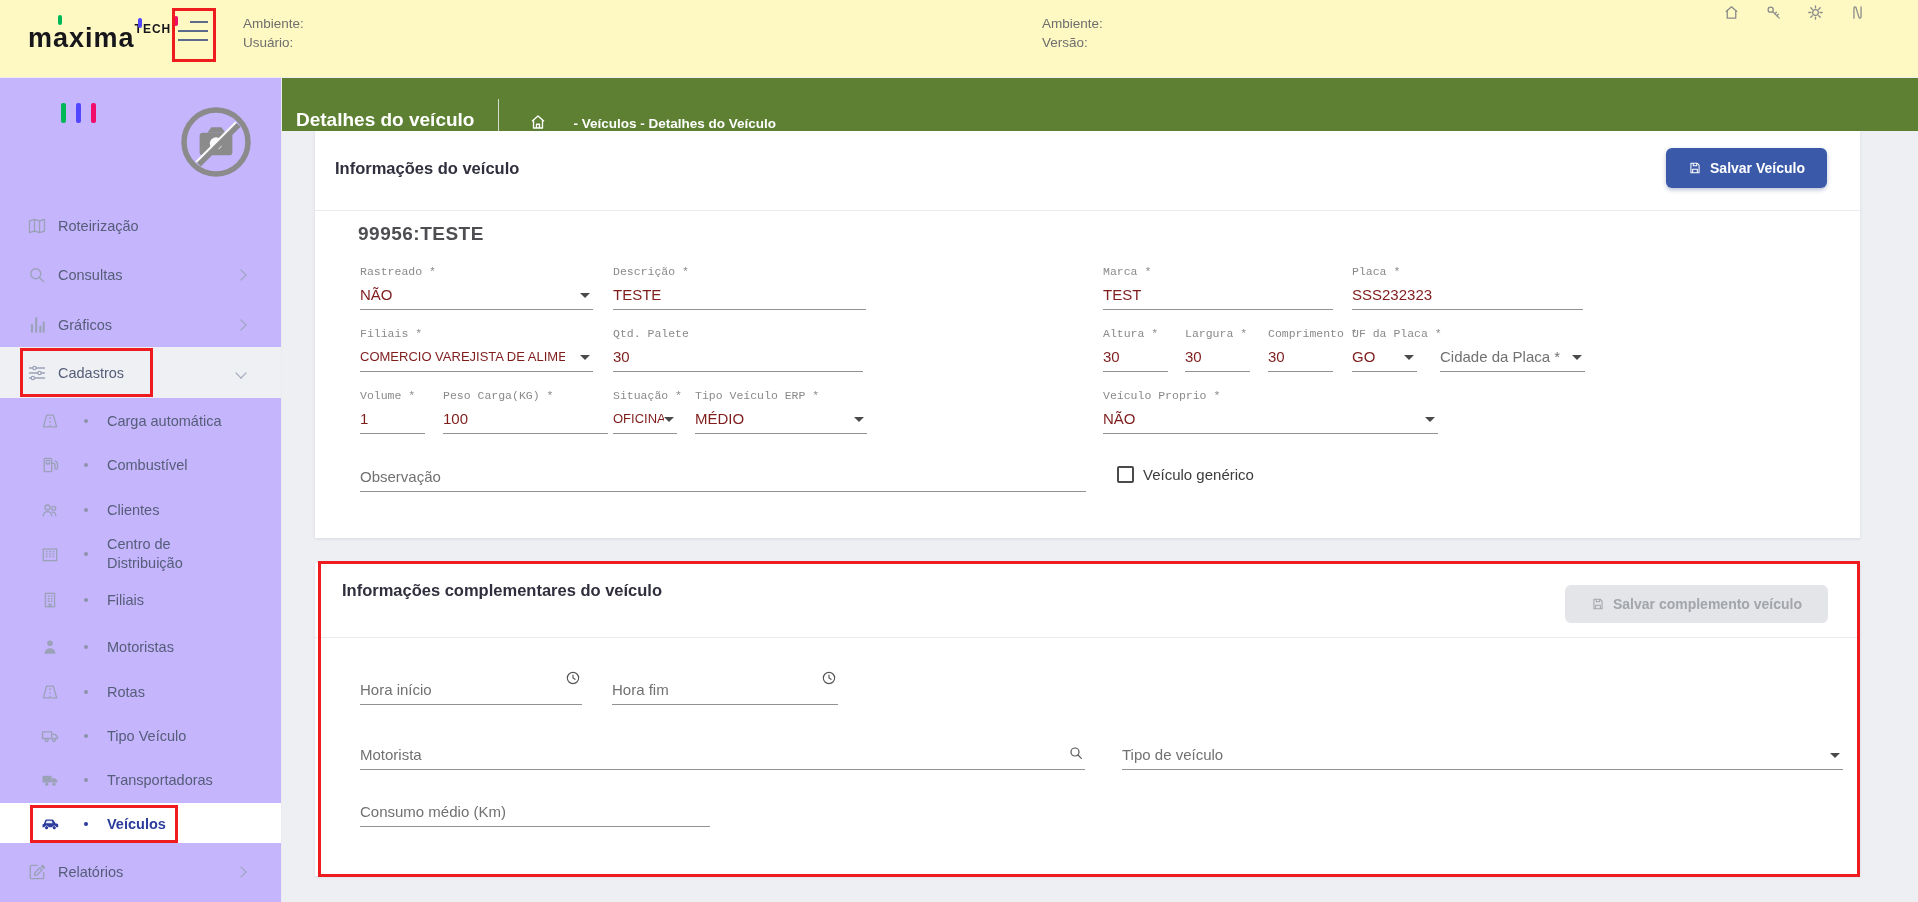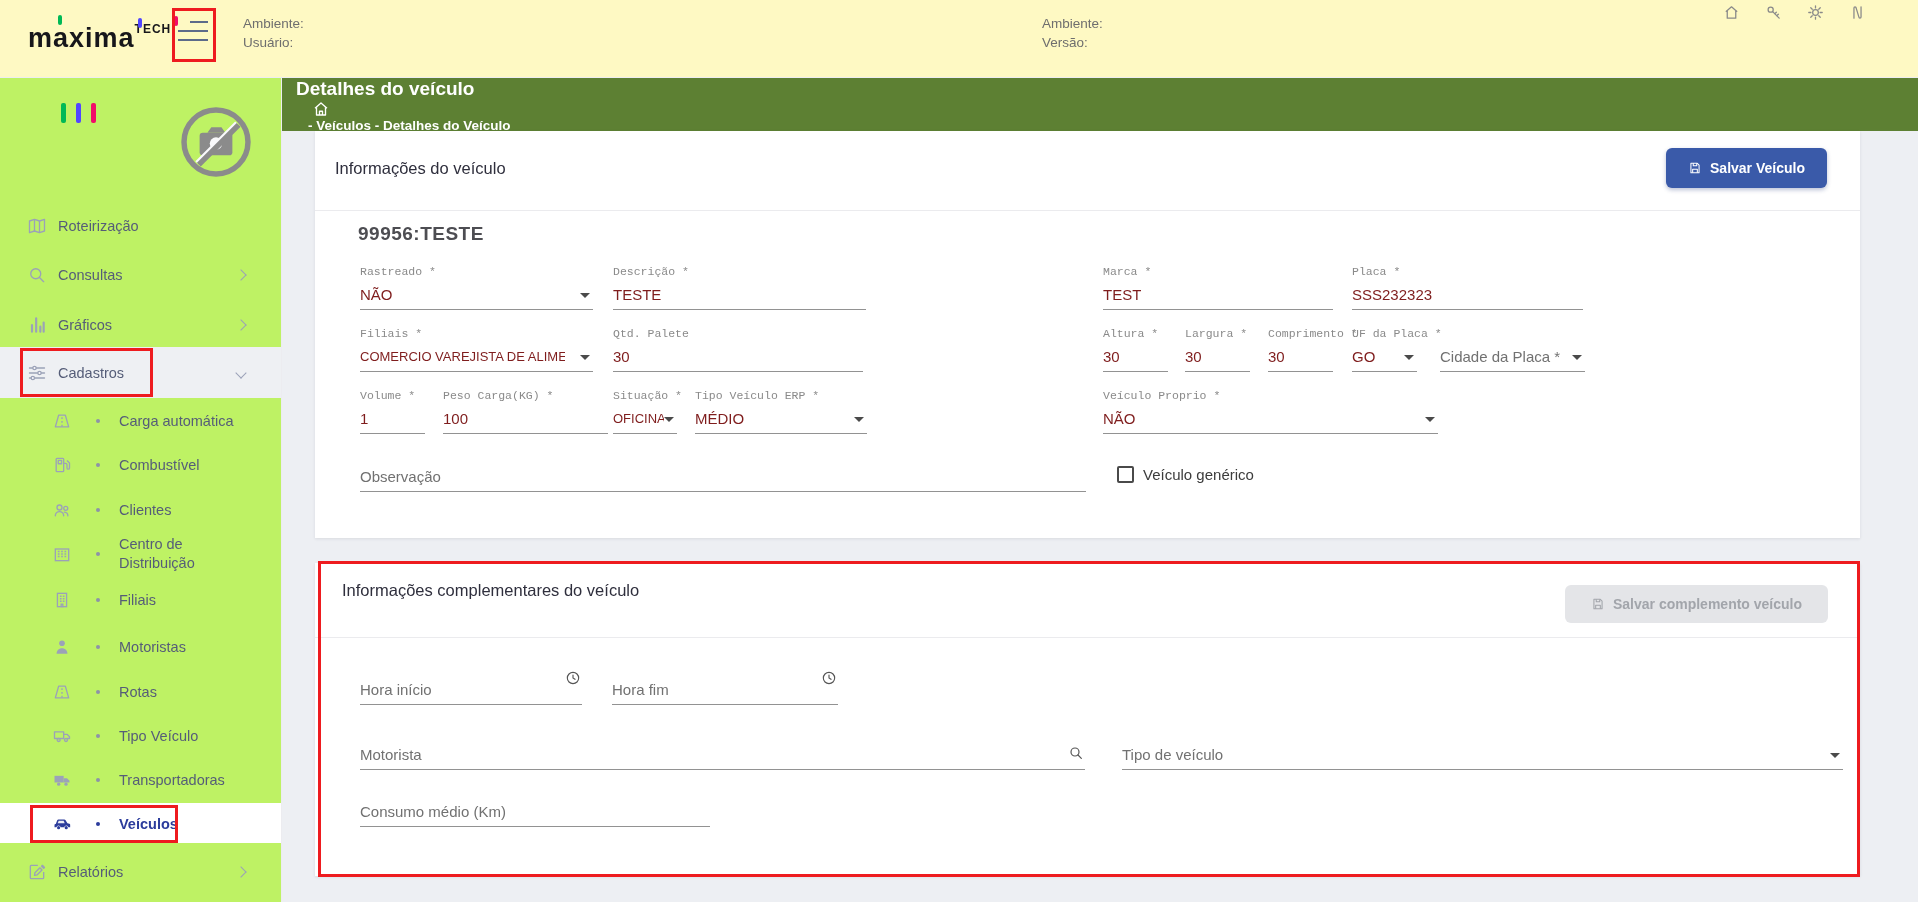--- a/index.html
+++ b/index.html
@@ -25,61 +25,61 @@
   .hl2 { top:9px; }
   .hl3 { top:18px; }
   .env { position:absolute; top:14px; font-size:13.5px; color:#6e6e6e; line-height:19px; }
   .env-left { left:243px; }
   .env-right { left:1042px; }
   .top-icons { position:absolute; right:52px; top:4px; display:flex; gap:25px; color:#8a8a8a; }
   .tico { width:17px; height:17px; cursor:pointer; }
   .tico svg { width:17px; height:17px; display:block; }
 
   
-  .sidebar { position:absolute; left:0; top:78px; width:282px; bottom:0; background:#bef264;
+  .sidebar { position:absolute; left:0; top:78px; width:282px; bottom:0; background:#c4b5fd;
     border-right:1px solid #ececf0; z-index:3; }
   .mini-bars { position:absolute; left:61px; top:25px; display:flex; gap:10px; }
   .mini-bars span { width:5px; height:20px; border-radius:2px; display:block; }
   .mb-g { background:#00b956; } .mb-b { background:#5246ff; } .mb-p { background:#f10d69; }
   .avatar { position:absolute; left:177px; top:25px; width:78px; height:78px; }
   .nav-band { position:absolute; left:0; right:0; background:#eef0f3; }
   .band-cadastros { top:269px; height:51px; }
   .band-veiculos { top:725px; height:40px; background:#ffffff; }
   .nav-item { position:absolute; left:0; right:0; height:34px; display:flex; align-items:center;
     cursor:pointer; color:#555d78; }
   .nav-item.toplvl { padding-left:27px; }
-  .nav-item.sub { padding-left:52px; }
+  .nav-item.sub { padding-left:40px; }
   .nav-ico { width:20px; height:20px; color:#9ba2b8; flex:none; }
   .nav-ico svg { width:20px; height:20px; display:block; }
   .nav-lbl { font-size:14.5px; font-weight:500; margin-left:11px; width:142px; line-height:1.3; }
   .sub .dot { width:4px; height:4px; border-radius:50%; background:#8d93a8; margin-left:24px; flex:none; }
   .sub .nav-lbl { margin-left:19px; width:130px; }
   .chev { position:absolute; right:36px; width:8px; height:8px;
     border-right:1.6px solid #9ba2b8; border-bottom:1.6px solid #9ba2b8; }
   .chev-r { transform:rotate(-45deg); }
   .chev-d { transform:rotate(45deg); }
   .nav-item.active { color:#2c3c9c; }
   .nav-item.active .nav-ico { color:#2c3c9c; }
   .nav-item.active .nav-lbl { font-weight:700; }
   .nav-item.active .dot { background:#2c3c9c; }
 
   
   .main { position:absolute; left:282px; top:78px; right:0; bottom:0; background:#edeff3; }
   .page-header { position:absolute; left:0; top:0; right:0; height:53px; background:#5d8033;
-    display:flex; align-items:flex-start; color:#fff;flex-direction:column; }
+    display:flex; align-items:flex-end; color:#fff; }
   .ph-title { font-size:19px; font-weight:700; margin-left:14px; }
   .ph-sep { width:1px; height:32px; background:rgba(255,255,255,.75); margin-left:24px; }
   .ph-home { width:18px; height:18px; margin-left:30px; cursor:pointer; }
   .ph-home svg { width:18px; height:18px; display:block; }
   .ph-bc { font-size:13.5px; font-weight:600; margin-left:26px; }
 
   .card { position:absolute; background:#fff; box-shadow:0 1px 3px rgba(40,40,60,.10); }
   .card1 { left:33px; top:53px; width:1545px; height:407px; }
   .card2 { left:33px; top:485px; width:1545px; height:313px;padding-left:24px; }
-  .sec-title { position:absolute; left:20px; font-size:16.5px; font-weight:400; color:#2f2f3d; }
+  .sec-title { position:absolute; left:20px; font-size:16.5px; font-weight:700; color:#2f2f3d; }
   .card1 .sec-title { top:28px; left:20px; }
   .card2 .sec-title { top:18px; left:27px; }
   .divider { position:absolute; left:0; right:0; height:1px; background:#ebebee; }
   .card1 .divider { top:79px; }
   .card2 .divider { top:74px; }
   .vcode { position:absolute; left:43px; top:92px; font-size:19px; font-weight:800;
     color:#4d4d52; letter-spacing:.5px; }
 
   .btn { display:flex; align-items:center; justify-content:center; gap:8px; border:none;
     border-radius:6px; font-family:inherit; font-weight:700; cursor:pointer; }

